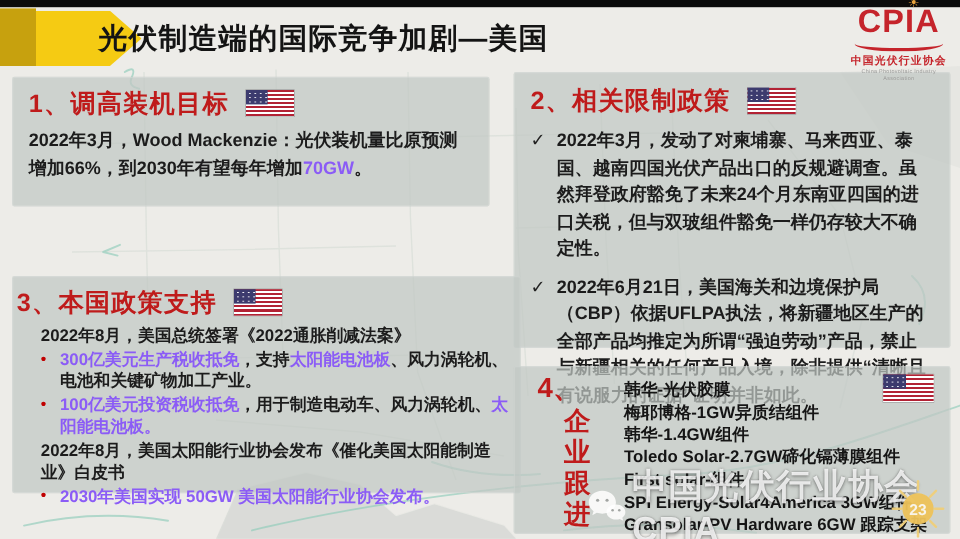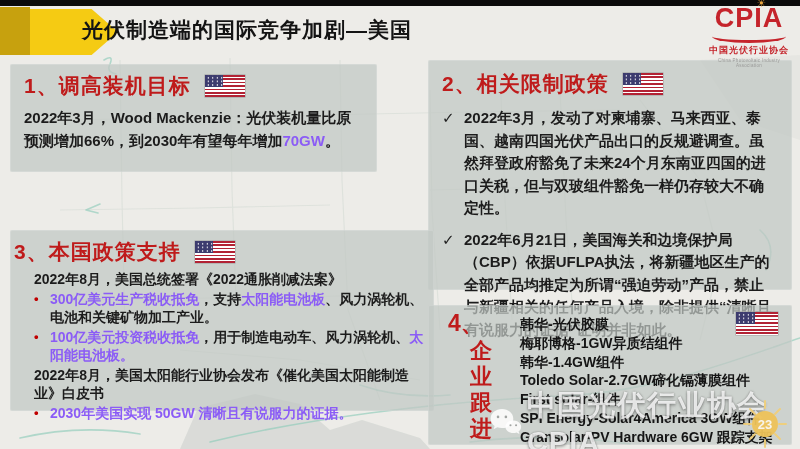--- a/index.html
+++ b/index.html
@@ -8,34 +8,34 @@
     background:#edece8;
     font-family:"Liberation Sans","DejaVu Sans",sans-serif;
     -webkit-font-smoothing:antialiased;
   }
   .abs{position:absolute;}
   
   #top-strip{left:0;top:0;width:800px;height:6px;background:#0b0b0b;z-index:4;}
   #gold-block{left:0;top:7px;width:30px;height:48px;background:#c7a10e;z-index:4;}
   #yellow-arrow{left:30px;top:9px;width:88px;height:46px;background:#f5cb13;z-index:4;
     clip-path:polygon(0 0,70% 0,100% 50%,70% 100%,0 100%);}
-  #slide-title{left:82px;top:16px;font-size:21px;font-weight:900;color:#141414;z-index:5;letter-spacing:1px;}
+  #slide-title{left:82px;top:16px;font-size:24px;font-weight:900;color:#141414;z-index:5;letter-spacing:1px;}
   
   #logo{left:702px;top:5px;width:94px;text-align:center;z-index:5;}
   #logo .cpia{font-size:27px;font-weight:900;color:#c5242b;letter-spacing:1px;line-height:1;position:relative;display:inline-block;}
   #logo .sunburst{position:absolute;top:-7px;right:16px;font-size:11px;color:#e8a33d;}
   #logo .arc{width:74px;height:14px;margin:-2px auto 0 auto;border:0 solid transparent;
     border-bottom:3px solid #c5242b;border-radius:0 0 48%/0 0 100% 100%;border-radius:50%;height:10px;border-bottom-width:3px;}
   #logo .sub{font-size:9px;font-weight:700;color:#c5242b;margin-top:1px;letter-spacing:1px;}
   #logo .tagline{font-size:5px;color:#9a9a98;transform:scale(.9);letter-spacing:.3px;}
   
   #map-decor{left:0;top:0;width:800px;height:449px;z-index:0;}
   
   .panel{background:rgba(193,199,195,.72);border-radius:2px;z-index:2;box-shadow:0 0 0 1px rgba(255,255,255,.15) inset;}
-  #panel-1{left:10px;top:64px;width:367px;height:108px;padding:8px 14px;box-sizing:border-box;}
+  #panel-1{left:10px;top:64px;width:398px;height:108px;padding:8px 14px;box-sizing:border-box;}
   #panel-2{left:428px;top:60px;width:364px;height:230px;padding:10px 14px;box-sizing:border-box;}
   #panel-3{left:10px;top:230px;width:424px;height:181px;padding:8px 4px;box-sizing:border-box;}
   #panel-4{left:428px;top:305px;width:364px;height:140px;padding:6px 10px;box-sizing:border-box;}
   .heading-row{display:flex;align-items:center;gap:14px;}
   .heading{font-size:21px;font-weight:900;color:#bf1b1b;letter-spacing:1px;}
   
   .flag{width:40px;height:22px;position:relative;flex:0 0 auto;
     background:repeating-linear-gradient(180deg,#b22234 0 1.7px,#ffffff 1.7px 3.38px);
     box-shadow:0 0 0 .5px #9a9a9a;}
   .flag::before{content:"";position:absolute;left:0;top:0;width:45%;height:54%;background:#3c3b6e;
@@ -148,21 +148,21 @@
       <span class="dot">•</span>
       <div><span class="red">300亿美元生产税收抵免</span><span>，支持</span><span class="red">太阳能电池板</span><span>、风力涡轮机、电池和关键矿物加工产业。</span></div>
     </div>
     <div class="bullet">
       <span class="dot">•</span>
       <div><span class="red">100亿美元投资税收抵免</span><span>，用于制造电动车、风力涡轮机、</span><span class="red">太阳能电池板</span><span class="red">。</span></div>
     </div>
     <div class="p3-line">2022年8月，美国太阳能行业协会发布《催化美国太阳能制造业》白皮书</div>
     <div class="bullet">
       <span class="dot">•</span>
-      <div class="red">2030年美国实现 50GW 清晰且有说服力的证据。</div>
+      <div class="red">2030年美国实现 50GW 美国太阳能行业协会发布。</div>
     </div>
   </div>
 </div>
 
 <div id="panel-4" class="abs panel">
   <span id="panel4-flag" class="flag small"></span>
   <div class="inner">
     <div class="v-col">
       <span class="v-num">4、</span>
       <div class="v-chars">企业跟进</div>

